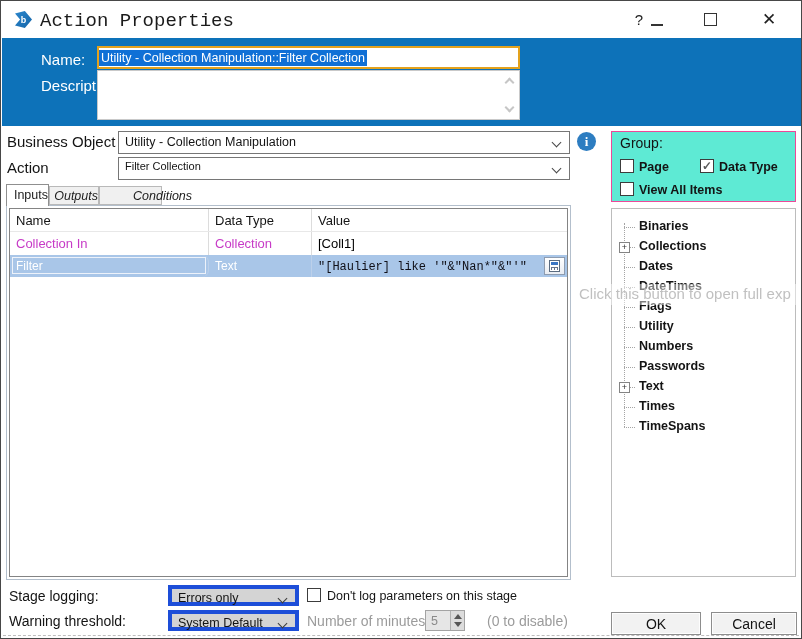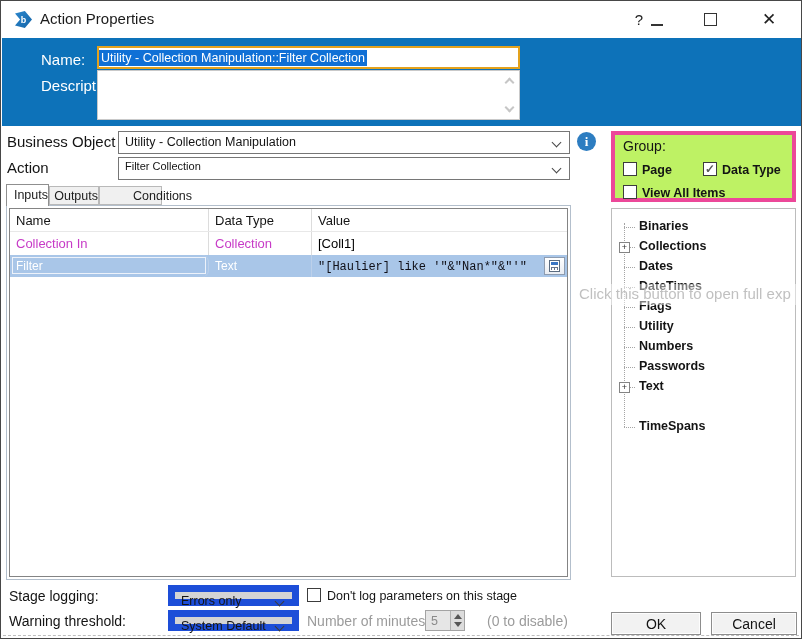--- a/index.html
+++ b/index.html
@@ -4,21 +4,21 @@
 <style>
   html,body{margin:0;padding:0;background:#9a9a9a;font-family:"Liberation Sans",sans-serif;}
   *{box-sizing:border-box;}
   .window{position:relative;width:802px;height:639px;background:#ffffff;border:1px solid #474747;overflow:hidden;}
 
   
   .titlebar{position:absolute;left:0;top:0;width:100%;height:37px;background:#ffffff;}
   .app-icon{position:absolute;left:14px;top:10px;width:17px;height:17px;background:linear-gradient(135deg,#2b86cc,#1565a8);
     clip-path:polygon(0% 14%,58% 0%,100% 50%,58% 100%,0% 86%,30% 50%);color:#fff;font-size:9px;font-weight:bold;
     display:flex;align-items:center;justify-content:center;}
-  .title-text{position:absolute;left:39px;top:9px;font-size:15px;color:#1b1b1b;}
+  .title-text{position:absolute;left:39px;top:9px;font-size:19px;color:#1b1b1b;font-family:Liberation Mono, monospace;}
   .ctl{position:absolute;top:0;height:37px;display:flex;align-items:center;justify-content:center;color:#222;cursor:default;}
   .ctl-help{left:628px;width:20px;font-size:15px;}
   .ctl-min{left:645px;width:22px;}
   .ctl-min .bar{width:12px;height:2px;background:#333;margin-top:10px;}
   .ctl-max{left:696px;width:26px;}
   .ctl-max .box{width:13px;height:13px;border:1px solid #333;}
   .ctl-close{left:753px;width:30px;font-size:17px;font-weight:300;}
 
   
   .blue-header{position:absolute;left:1px;top:37px;width:800px;height:88px;background:#0d72b9;}
@@ -36,21 +36,21 @@
   .form-label{position:absolute;font-size:15px;color:#141414;}
   .dropdown{position:absolute;background:#fff;border:1px solid #767676;cursor:default;}
   .dd-text{position:absolute;left:6px;top:3px;color:#141414;white-space:nowrap;}
   .dd-chev{position:absolute;right:9px;top:7px;width:7px;height:7px;border-right:1.6px solid #474747;border-bottom:1.6px solid #474747;transform:rotate(45deg);}
   .info-icon{position:absolute;left:576px;top:131px;width:19px;height:19px;border-radius:50%;background:#2d7dc1;color:#fff;
     font-size:13px;font-weight:bold;font-family:"Liberation Serif",serif;display:flex;align-items:center;justify-content:center;}
 
   
   .tab{position:absolute;font-size:12.5px;color:#1c1c1c;text-align:right;cursor:default;}
   .tab-active{left:5px;top:183px;width:43px;height:22px;background:#fff;border:1px solid #8f8f8f;border-bottom:none;z-index:3;padding-top:3px;}
-  .tab-idle{top:185px;height:19px;background:#f0f0f0;border:1px solid #b9b9b9;padding-top:2px;}
+  .tab-idle{top:185px;height:19px;background:#f0f0f0;border:1px solid #b9b9b9;padding-top:2px;font-style:italic;}
 
   
   .tab-page{position:absolute;left:5px;top:204px;width:565px;height:375px;background:#fff;border:1px solid #b3bfcc;z-index:1;}
   .param-list{position:absolute;left:2px;top:2px;width:559px;height:369px;background:#fff;border:1px solid #848484;}
   .p-row{position:absolute;left:0;width:100%;display:flex;}
   .p-cell{position:relative;height:100%;padding:4px 0 0 6px;font-size:13px;white-space:nowrap;overflow:hidden;}
   .col-name{width:199px;border-right:1px solid #dcdcdc;}
   .col-type{width:103px;border-right:1px solid #dcdcdc;}
   .col-value{flex:1;}
   .hdr-row{top:0;height:23px;border-bottom:1px solid #e8e8e8;color:#141414;}
@@ -62,41 +62,41 @@
   .row-sel .col-type{font-size:12px;}
   .mono-val{font-family:"Liberation Mono",monospace;font-size:12px;color:#101018;padding-top:5px;}
   .calc-btn{position:absolute;right:2px;top:2px;width:21px;height:18px;background:linear-gradient(#ffffff,#e9edf3);border:1px solid #8e9cb0;}
   .calc-icon{position:absolute;left:4px;top:2px;width:11px;height:12px;background:#fff;border:1px solid #5a6b80;}
   .calc-screen{position:absolute;left:1px;top:1px;right:1px;height:3px;background:#3b76c4;}
   .calc-keys{position:absolute;left:1px;top:6px;right:1px;bottom:1px;
     background-image:repeating-linear-gradient(to right,#67748c 0 1px,transparent 1px 3px),
                      repeating-linear-gradient(to bottom,#67748c 0 1px,transparent 1px 3px);}
 
   
-  .group-box{position:absolute;left:610px;top:130px;width:185px;height:71px;background:#bef264;border:4px solid #ec4899;}
+  .group-box{position:absolute;left:610px;top:130px;width:185px;height:71px;background:#5eead4;border:1px solid #ec4899;}
   .group-title{position:absolute;left:8px;top:3px;font-size:14px;color:#141414;}
   .cb{position:absolute;width:14px;height:14px;border:1.5px solid #3c3c3c;background:#fff;display:flex;align-items:center;justify-content:center;
       font-size:12px;color:#5a5a5a;font-weight:bold;line-height:1;}
   .cb-label{position:absolute;font-size:12.5px;font-weight:600;color:#141414;white-space:nowrap;}
 
   .tree-box{position:absolute;left:610px;top:207px;width:185px;height:369px;background:#fff;border:1px solid #bcbcbc;}
   .tree-vline{position:absolute;left:12px;top:14px;height:204px;border-left:1px dotted #a5a5a5;}
   .tree-item{position:absolute;left:0;height:20px;width:100%;}
   .tree-stub{position:absolute;left:12px;top:10px;width:11px;border-top:1px dotted #a5a5a5;}
   .plus-box{position:absolute;left:7px;top:5px;width:11px;height:11px;background:#fff;border:1px solid #848484;
     font-size:9px;line-height:9px;text-align:center;color:#333;}
   .tree-label{position:absolute;left:27px;top:2px;font-size:12.5px;font-weight:bold;color:#141414;white-space:nowrap;}
 
   .ghost-tip{position:absolute;left:573px;top:283px;width:229px;height:21px;z-index:5;background:rgba(255,255,255,0.45);
     color:rgba(185,185,185,0.9);font-size:15px;padding:1px 0 0 5px;white-space:nowrap;overflow:hidden;}
 
   
   .ft-label{position:absolute;font-size:14px;color:#141414;}
   .ft-gray{position:absolute;font-size:14px;color:#9b9b9b;text-align:right;}
-  .combo{position:absolute;width:131px;height:21px;background:#d4d4d4;border:7px solid #1d4ed8;}
+  .combo{position:absolute;width:131px;height:21px;background:#d4d4d4;border:4px solid #1d4ed8;}
   .combo .dd-text{top:2px;font-size:12.5px;}
   .combo .dd-chev{top:6px;border-color:#3c3c3c;}
   .spinner{position:absolute;left:424px;top:609px;width:40px;height:21px;background:#e6e6e6;border:1px solid #a3a3a3;}
   .spin-val{position:absolute;left:5px;top:3px;font-size:12.5px;color:#8a8a8a;}
   .spin-btns{position:absolute;right:0;top:0;width:14px;height:100%;border-left:1px solid #b0b0b0;background:#dcdcdc;}
   .tri{position:absolute;left:3px;width:0;height:0;border-left:4px solid transparent;border-right:4px solid transparent;}
   .tri-up{top:3px;border-bottom:5px solid #555;}
   .tri-dn{bottom:3px;border-top:5px solid #555;}
   .btn{position:absolute;top:611px;height:23px;background:#f2f2f2;border:1px solid #8d8d8d;box-shadow:inset 0 0 0 1px #fdfdfd;
     font-size:14px;color:#141414;text-align:center;padding-top:3px;cursor:default;}
@@ -230,20 +230,25 @@
     <div class="tree-item" style="top:148px;">
       <span class="tree-stub"></span>
 
       <span class="tree-label">Passwords</span>
     </div>
     <div class="tree-item" style="top:168px;">
       <span class="tree-stub"></span>
       <span class="plus-box">+</span>
       <span class="tree-label">Text</span>
     </div>
+    <div class="tree-item" style="top:188px;">
+      <span class="tree-stub"></span>
+
+      <span class="tree-label">Times</span>
+    </div>
     <div class="tree-item" style="top:208px;">
       <span class="tree-stub"></span>
 
       <span class="tree-label">TimeSpans</span>
     </div>
   </div>
 
   <div class="ghost-tip">Click this button to open full exp</div>
 
   <div class="ft-label" style="left:8px;top:587px;">Stage logging:</div>

